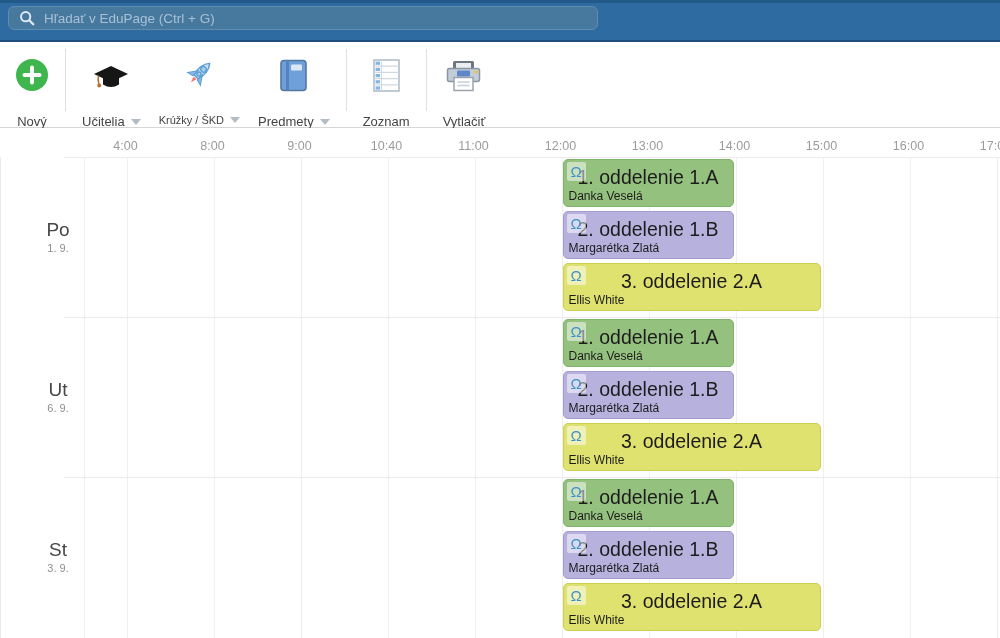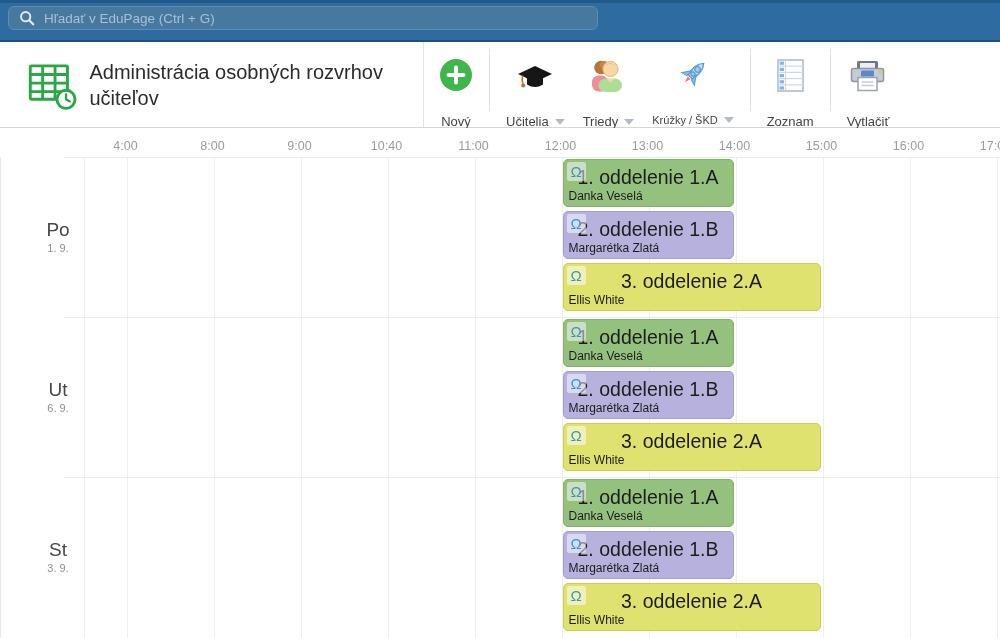--- a/index.html
+++ b/index.html
@@ -69,31 +69,20 @@
       <svg width="16" height="16" viewBox="0 0 18 18">
         <circle cx="7.5" cy="7.5" r="5.2" fill="none" stroke="#dfeaf3" stroke-width="2.2"></circle>
         <path d="M11.5 11.5 L16 16" stroke="#dfeaf3" stroke-width="2.6" stroke-linecap="round"></path>
       </svg>
       <input class="search-input" type="text" placeholder="Hľadať v EduPage (Ctrl + G)" style="">
     </div>
     <div class="ai-label">AI</div>
   </div>
 
   <div class="header">
-    <div class="header-left">
-      <svg width="54" height="54" viewBox="0 0 54 54">
-        <g stroke="#27a844" stroke-width="3" fill="none">
-          <rect x="4.5" y="7" width="39" height="35" rx="1"></rect>
-          <path d="M4.5 16 H43.5 M4.5 25 H43.5 M4.5 34 H43.5 M17.5 7 V42 M30.5 7 V42"></path>
-        </g>
-        <circle cx="42" cy="42" r="9.5" fill="#fff" stroke="#27a844" stroke-width="3"></circle>
-        <path d="M42 36.8 V42 L46 44.2" stroke="#27a844" stroke-width="2.4" fill="none" stroke-linecap="round"></path>
-      </svg>
-      <div class="page-title">Administrácia osobných rozvrhov učiteľov</div>
-    </div>
     <div class="toolbar" id="toolbar">
         <div class="tbtn">
           <div class="icon-slot">
             <svg width="34" height="34" viewBox="0 0 34 34">
               <circle cx="17" cy="17" r="16" fill="#3fb64d"></circle>
               <path d="M17 9.5 V24.5 M9.5 17 H24.5" stroke="#fff" stroke-width="4" stroke-linecap="round"></path>
             </svg>
           </div>
           <div class="lbl-row">
             <span class="lbl">Nový</span>
@@ -104,55 +93,51 @@
           <div class="icon-slot">
             <svg width="38" height="27" viewBox="0 0 38 27">
               <path d="M19 1 L36 9 L19 17 L2 9 Z" fill="#161616"></path>
               <path d="M11 12.5 L11 19.5 Q19 24.5 27 19.5 L27 12.5 Q19 18 11 12.5 Z" fill="#161616"></path>
               <path d="M6.5 10.5 Q5.5 15.5 7 19.5" stroke="#b5752f" stroke-width="1.6" fill="none"></path>
               <circle cx="7.2" cy="20.5" r="2" fill="#b5752f"></circle>
             </svg>
           </div>
           <div class="lbl-row">
             <span class="lbl">Učitelia</span>
-            <span class="caret"></span>
-          </div>
-        </div>
-        <div class="tbtn">
-          <div class="icon-slot">
-            <svg width="36" height="33" viewBox="0 0 36 33">
-              <rect x="2" y="16.5" rx="6.5" width="16" height="16" fill="#ef8e99"></rect>
-              <circle cx="11" cy="8.5" r="6.8" fill="#b8743c"></circle>
-              <circle cx="14" cy="6" r="4" fill="#c98547"></circle>
-              <circle cx="20.5" cy="10" r="7.6" fill="#f6d8a3" stroke="#e0ba79" stroke-width="1"></circle>
-              <path d="M13 7.5 Q20.5 1 28 7.5 Q24 4.5 20.5 5 Q17 4.5 13 7.5 Z" fill="#e4bd7c"></path>
-              <rect x="8.5" y="19.5" rx="7" width="23.5" height="13.5" fill="#aedd96"></rect>
-              <path d="M17 20 L20.5 24 L24 20 Z" fill="#f6d8a3"></path>
-            </svg>
-          </div>
-          <div class="lbl-row">
-            <span class="lbl">Triedy</span>
             <span class="caret"></span>
           </div>
         </div>
         <div class="tbtn">
           <div class="icon-slot">
             <svg width="36" height="36" viewBox="0 0 36 36">
               <g transform="rotate(45 18 18)">
                 <path d="M18 3 C22.5 7.5 23 15.5 20.8 22 L15.2 22 C13 15.5 13.5 7.5 18 3 Z" fill="#c6e1f7" stroke="#5b9bd3" stroke-width="1.4"></path>
                 <circle cx="18" cy="11.5" r="2.8" fill="#9fcbec" stroke="#5b9bd3" stroke-width="1.2"></circle>
                 <circle cx="18" cy="18" r="2.1" fill="#9fcbec" stroke="#5b9bd3" stroke-width="1.2"></circle>
                 <path d="M15 16.5 L9 25 L14.8 23.5 Z" fill="#8abbe8" stroke="#5b9bd3" stroke-width="1"></path>
                 <path d="M21 16.5 L27 25 L21.2 23.5 Z" fill="#8abbe8" stroke="#5b9bd3" stroke-width="1"></path>
                 <path d="M16 23.5 L18 29.5 L20 23.5 Z" fill="#f2766b"></path>
               </g>
             </svg>
           </div>
           <div class="lbl-row">
             <span class="lbl small">Krúžky / ŠKD</span>
+            <span class="caret"></span>
+          </div>
+        </div>
+        <div class="tbtn">
+          <div class="icon-slot">
+            <svg width="31" height="33" viewBox="0 0 31 33">
+              <rect x="3" y="1.5" width="25" height="30" rx="3" fill="#6fa0d9" stroke="#54779e" stroke-width="1.6"></rect>
+              <path d="M9.5 1.5 V31.5" stroke="#5583bf" stroke-width="3"></path>
+              <rect x="13" y="5.5" width="11" height="6" rx="1" fill="#d9e7f7"></rect>
+            </svg>
+          </div>
+          <div class="lbl-row">
+            <span class="lbl">Predmety</span>
             <span class="caret"></span>
           </div>
         </div>
         <div class="tb-divider"></div>
         <div class="tbtn">
           <div class="icon-slot">
             <svg width="27" height="33" viewBox="0 0 27 33">
               <rect x="1" y="1" width="25" height="31" fill="#fff" stroke="#b2bdc7" stroke-width="1.6"></rect>
               <path d="M1 7.2 H26 M1 13.4 H26 M1 19.6 H26 M1 25.8 H26 M8.5 1 V32" stroke="#cfd9e1" stroke-width="1.2"></path>
               <g fill="#83b5e6">

